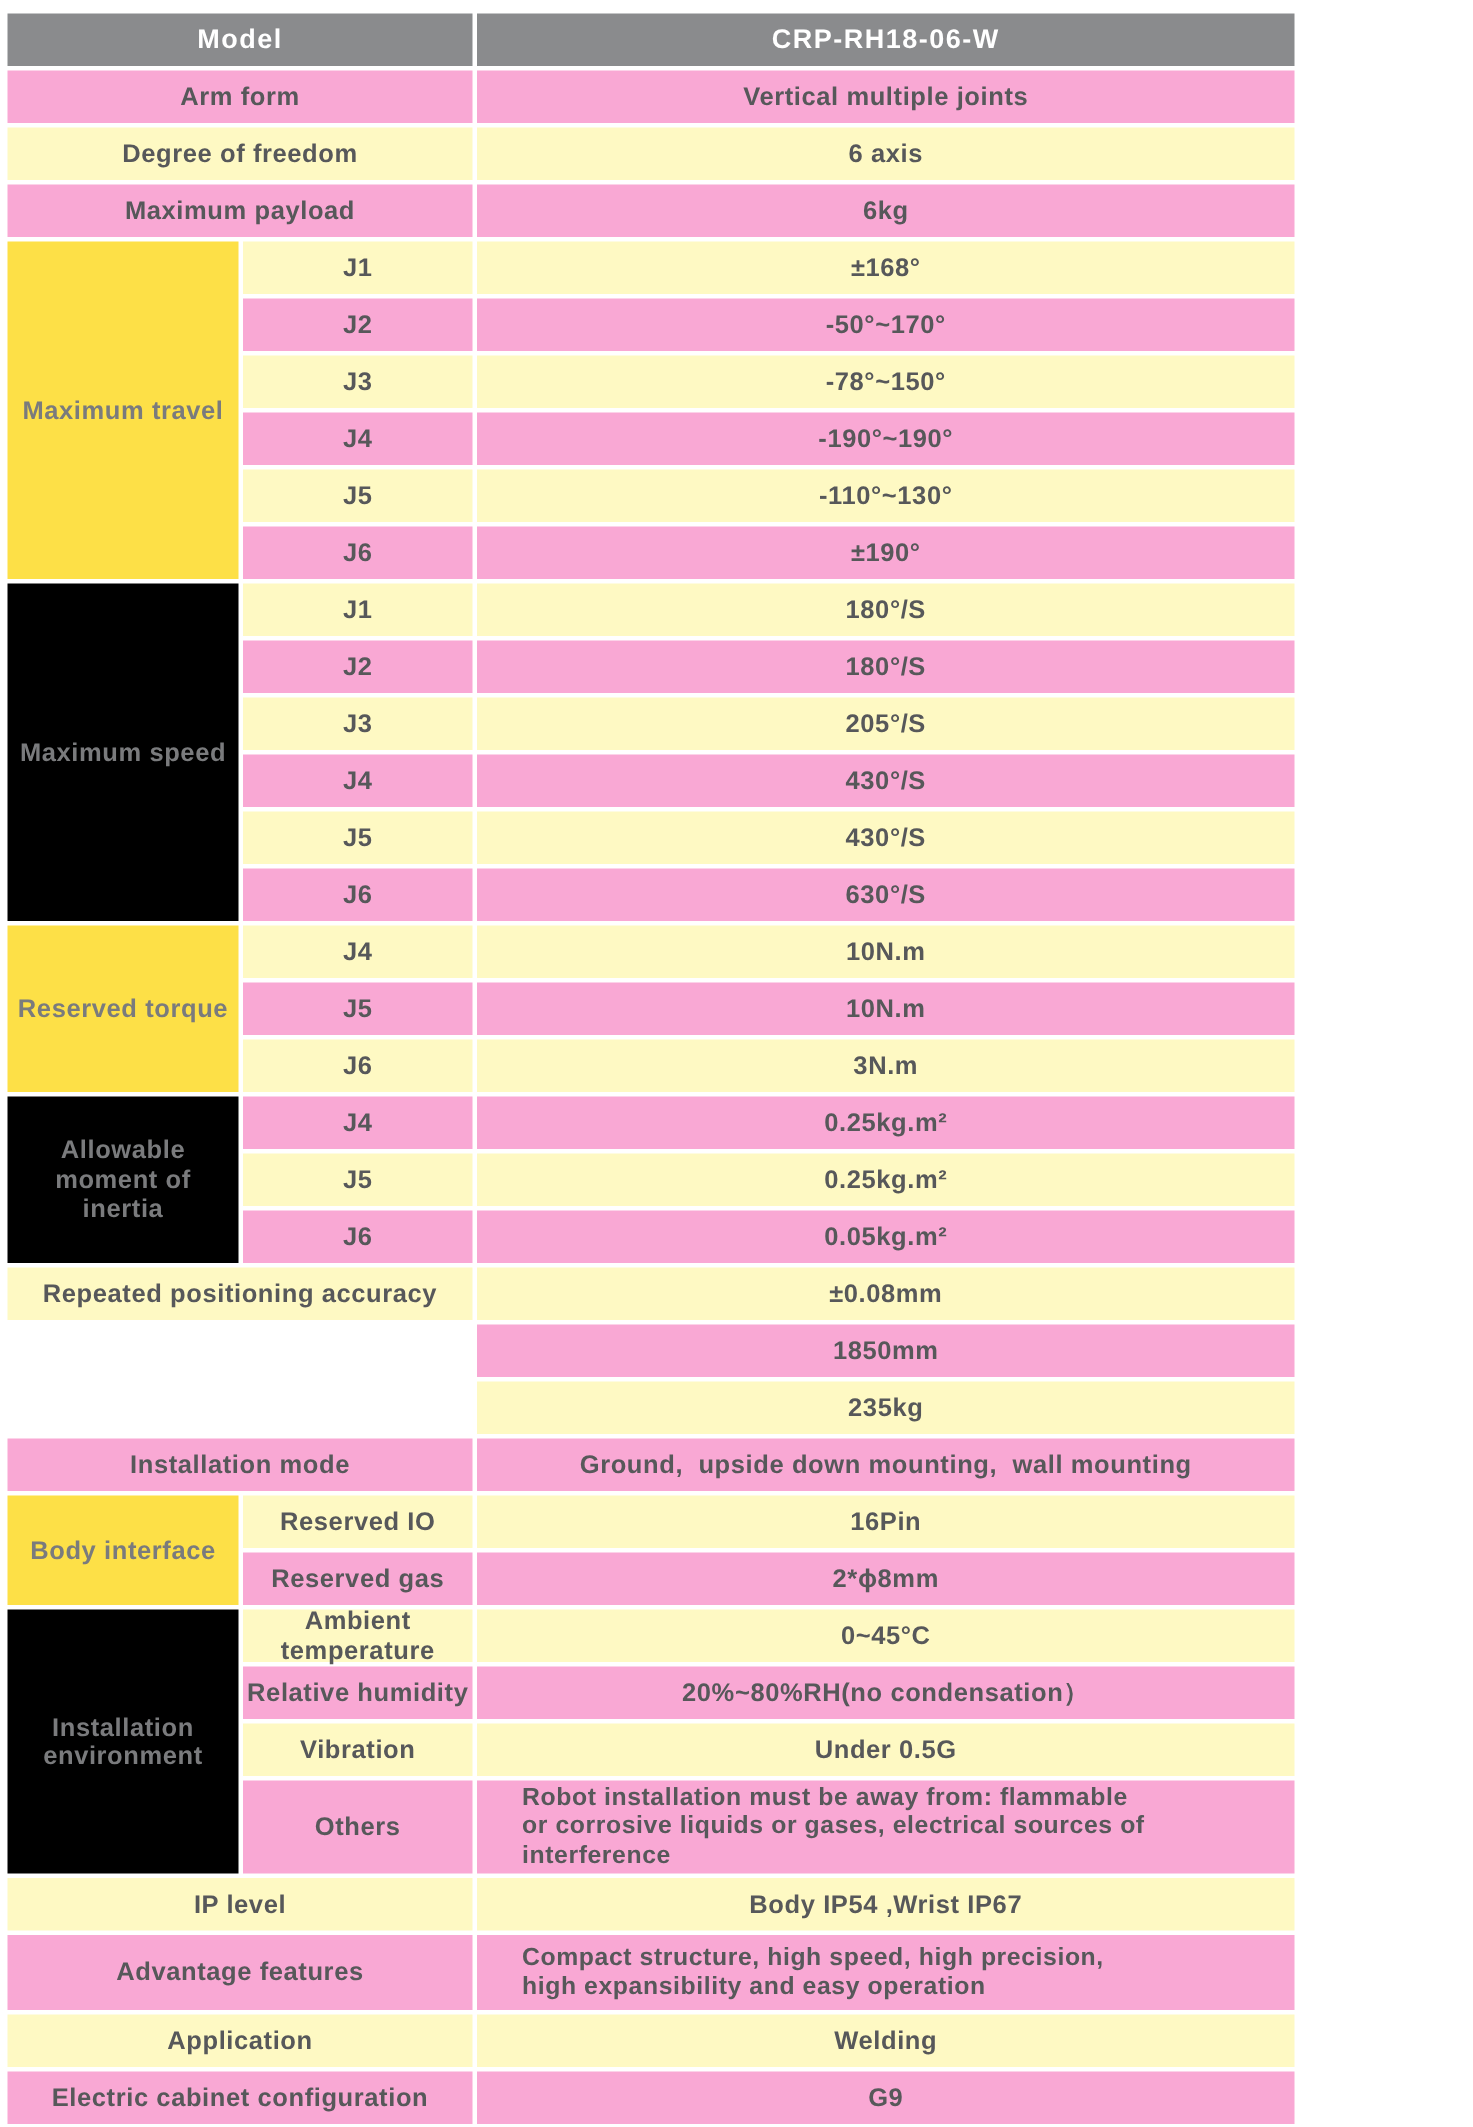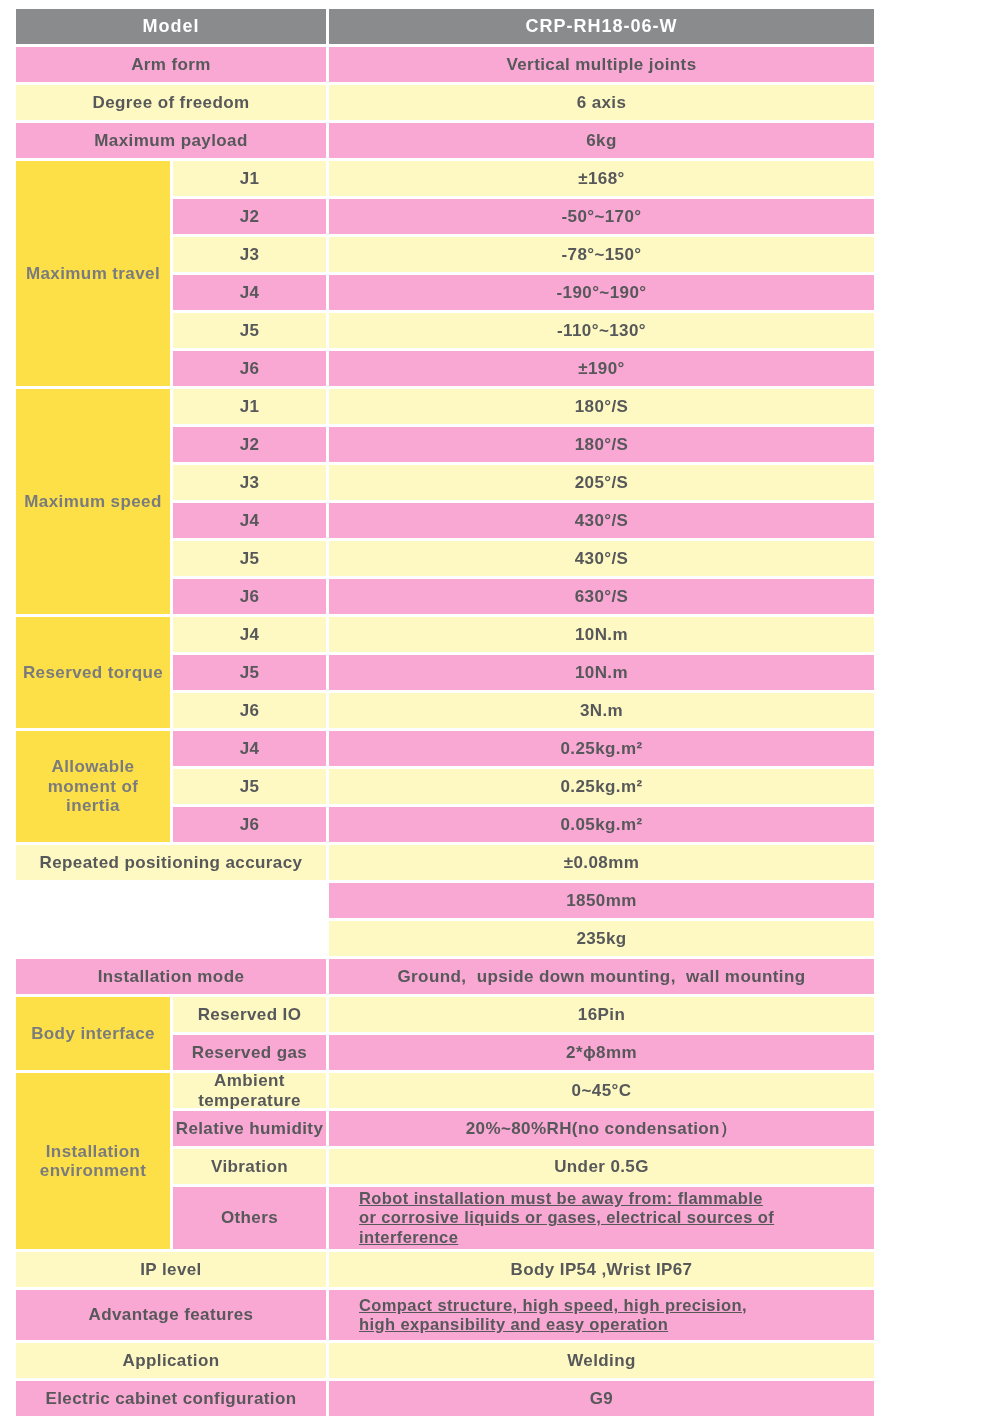--- a/index.html
+++ b/index.html
@@ -1,21 +1,21 @@
 <!DOCTYPE html>
 <html><head>
 <meta charset="utf-8">
 <style>
   html,body{margin:0;padding:0;}
   body{
     width:982px;height:1418px;background:#ffffff;overflow:hidden;
     font-family:"Liberation Sans",sans-serif;
   }
   .spec{
-    position:absolute;left:16px;top:9px;width:858px;
+    position:absolute;left:5px;top:9px;width:858px;
     display:grid;
     grid-template-columns:154px 153px 545px;
     gap:3px;
   }
   .cell{
     display:flex;align-items:center;justify-content:center;
     height:35px;
     font-weight:700;font-size:17px;color:#57585a;
     letter-spacing:.4px;text-align:center;line-height:1.14;
   }
@@ -24,25 +24,25 @@
   .val{grid-column:3}
   .grp{grid-column:1;height:auto;align-self:stretch;color:#7a7b7d;padding:0 6px;}
   .rs6{grid-row:span 6}
   .rs4{grid-row:span 4}
   .rs3{grid-row:span 3}
   .rs2{grid-row:span 2}
   .hdr{background:#8a8b8d;color:#ffffff;font-size:18px;letter-spacing:1px;}
   .bgG{background:#fef9c3}
   .bgW{background:#f9a8d4}
   .gd{background:#fde047}
-  .gl{background:#fde047}
+  .gl{background:#000000}
   .h62{height:62px}
   .h50{height:50px}
   .left{justify-content:flex-start;text-align:left;padding-left:30px;
-        font-size:16.5px;white-space:pre-line;line-height:1.16;text-decoration:underline;}
+        font-size:16.5px;white-space:pre-line;line-height:1.16;}
   .keepsp{white-space:pre-wrap;}
 </style>
 </head>
 <body>
 
 <div class="spec">
 
   <div class="cell lab2 hdr">Model</div>
   <div class="cell val hdr">CRP-RH18-06-W</div>
 

